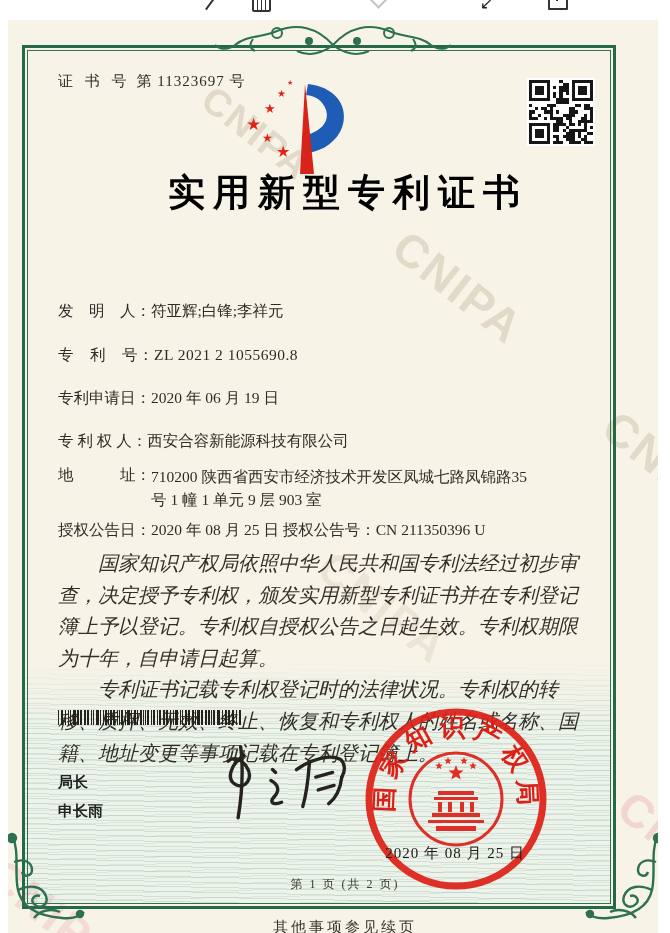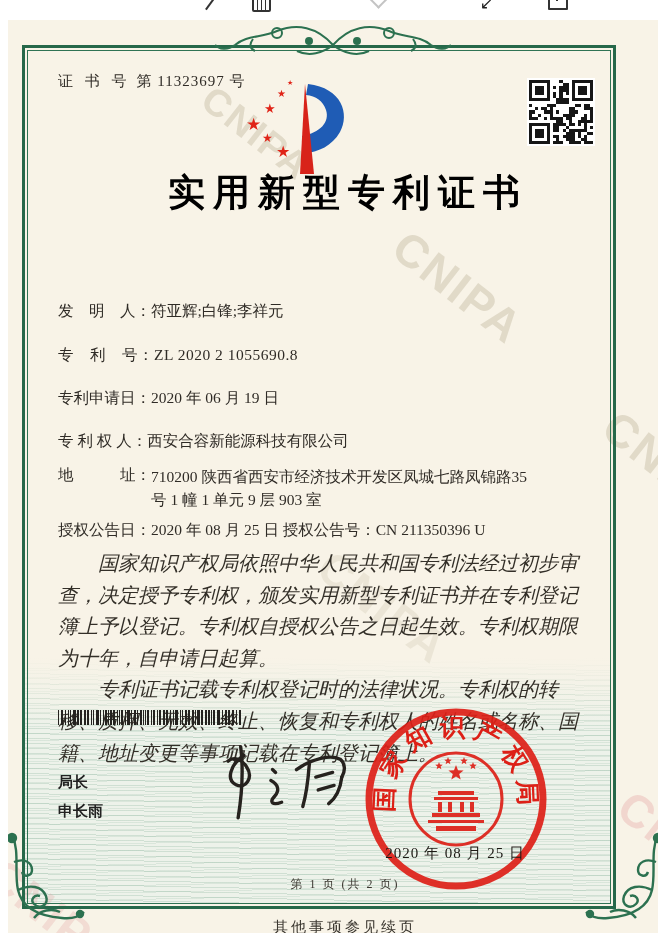--- a/index.html
+++ b/index.html
@@ -399,21 +399,21 @@
         <rect x="19" y="20" width="1" height="1" fill="#161616"></rect>
         <rect x="20" y="20" width="1" height="1" fill="#161616"></rect>
       </svg>
 
     <div class="title">实用新型专利证书</div>
 
     <div class="row r2">
       <span>发　明　人：</span><span>符亚辉;白锋;李祥元</span>
     </div>
     <div class="row r3">
-      <span>专　利　号：</span><span>ZL 2020 2 1055690.8</span>
+      <span>专　利　号：</span><span>ZL 2021 2 1055690.8</span>
     </div>
     <div class="row r4">
       <span>专利申请日：</span><span>2020 年 06 月 19 日</span>
     </div>
     <div class="row r5">
       <span>专 利 权 人：</span><span>西安合容新能源科技有限公司</span>
     </div>
     <div class="row addr">
       <span>地　　　址：</span>
       <span class="val"><span>710200 陕西省西安市经济技术开发区凤城七路凤锦路35</span><br><span>号 1 幢 1 单元 9 层 903 室</span></span>

